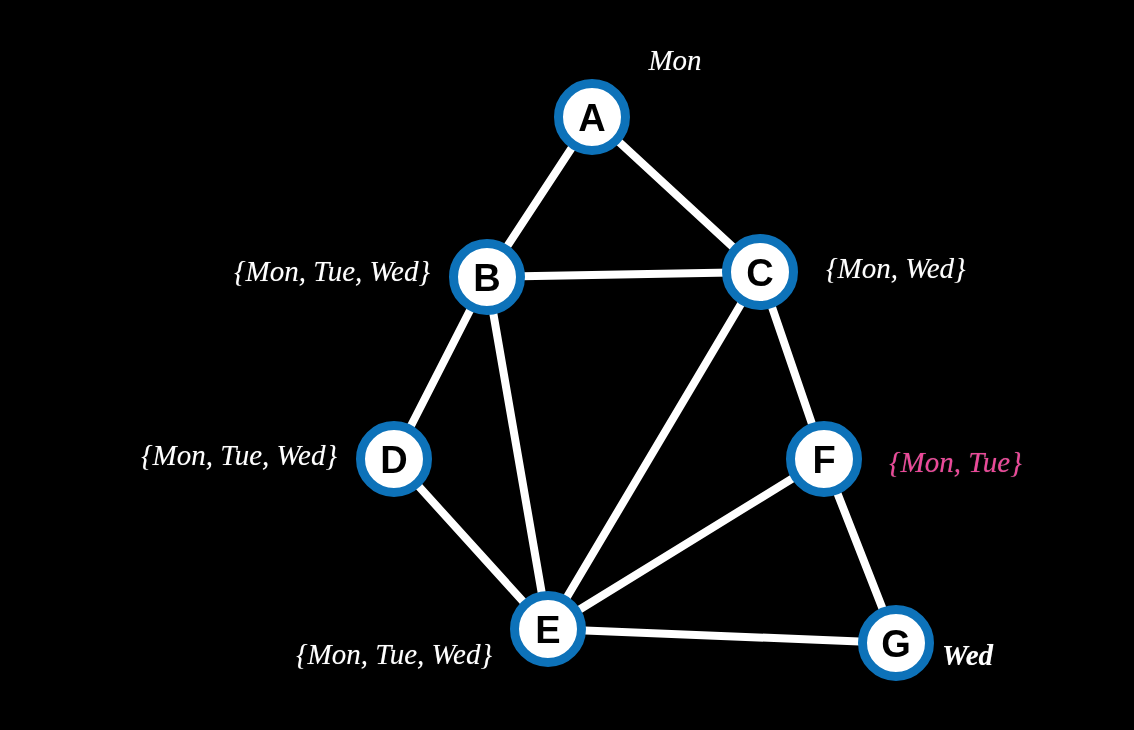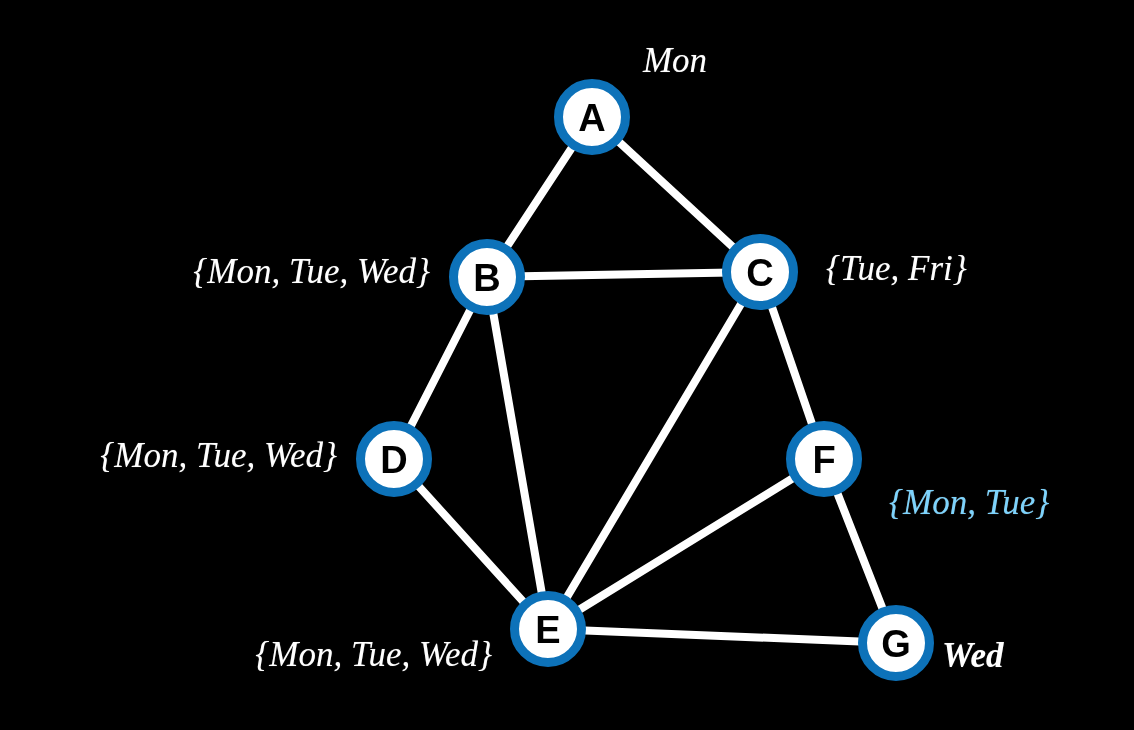--- a/index.html
+++ b/index.html
@@ -39,21 +39,21 @@
   }
   .edge-line {
     stroke: #ffffff;
     stroke-width: 8;
     stroke-linecap: round;
   }
   .domain-label {
     position: absolute;
     font-family: "Liberation Serif", serif;
     font-style: italic;
-    font-size: 35px;
+    font-size: 29px;
     color: #ffffff;
     white-space: nowrap;
     line-height: 1;
     text-shadow: 0 0 1px rgba(255,255,255,0.35);
   }
   .lbl-right { transform: translate(0, -50%); }
   .lbl-left  { transform: translate(-100%, -50%); }
   .lbl-center{ transform: translate(-50%, -50%); }
 </style>
 </head>
@@ -103,20 +103,20 @@
         <g class="node-group">
           <circle cx="896" cy="643" r="33.5" class="node-ring" fill="#FFFFFF" stroke="#0D72B9"></circle>
           <text x="896" y="644" class="node-letter" fill="#000000">G</text>
         </g>
       </g>
   </svg>
 
   <div id="label-layer">
       <div class="domain-label lbl-center" style="left: 675px; top: 60px; color: rgb(255, 255, 255);">Mon</div>
       <div class="domain-label lbl-left" style="left: 430px; top: 271px; color: rgb(255, 255, 255);">{Mon, Tue, Wed}</div>
-      <div class="domain-label lbl-right" style="left: 826px; top: 268px; color: rgb(255, 255, 255);">{Tue, Fri}</div>
+      <div class="domain-label lbl-right" style="left: 826px; top: 268px; color: rgb(255, 255, 255);">{Mon, Wed}</div>
       <div class="domain-label lbl-left" style="left: 337px; top: 455px; color: rgb(255, 255, 255);">{Mon, Tue, Wed}</div>
-      <div class="domain-label lbl-right" style="left: 889px; top: 462px; color: #7dd3fc; margin-top: 40px;">{Mon, Tue}</div>
+      <div class="domain-label lbl-right" style="left: 889px; top: 462px; color: #ec4899;">{Mon, Tue}</div>
       <div class="domain-label lbl-left" style="left: 492px; top: 654px; color: rgb(255, 255, 255);">{Mon, Tue, Wed}</div>
       <div class="domain-label lbl-right" style="left: 942px; top: 655px; color: rgb(255, 255, 255); font-weight: bold;">Wed</div>
     </div>
 
 </div>
 
 </body></html>

